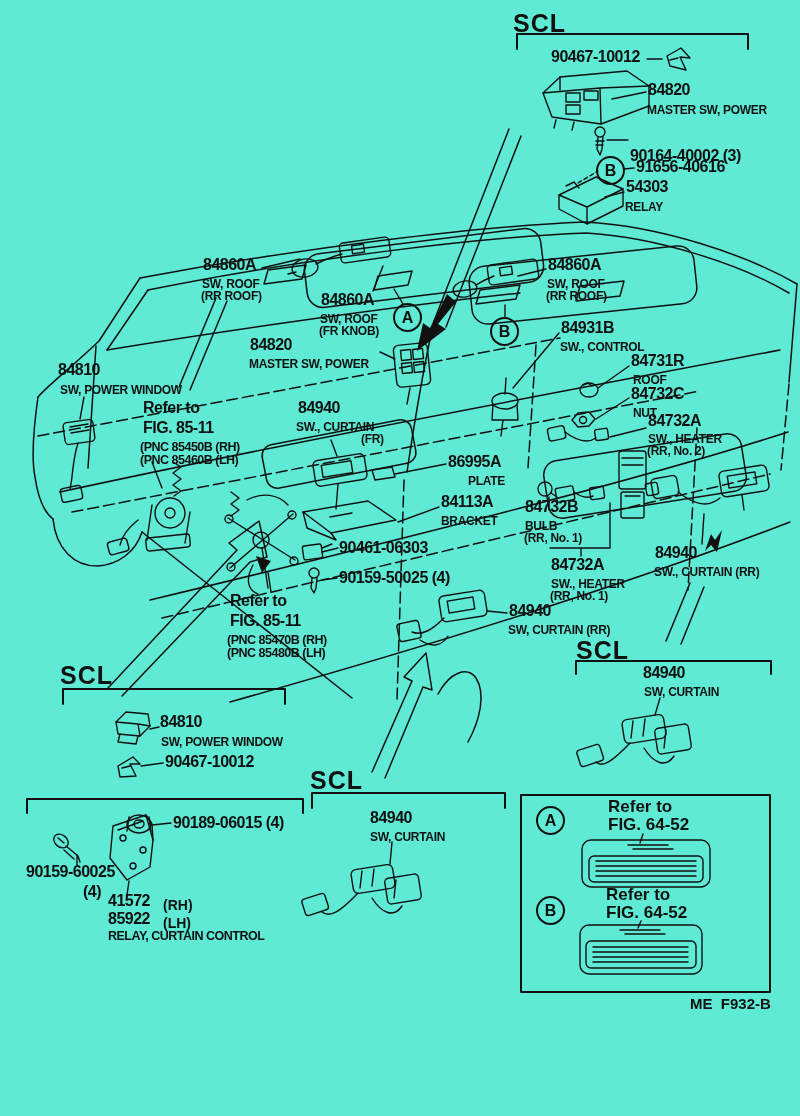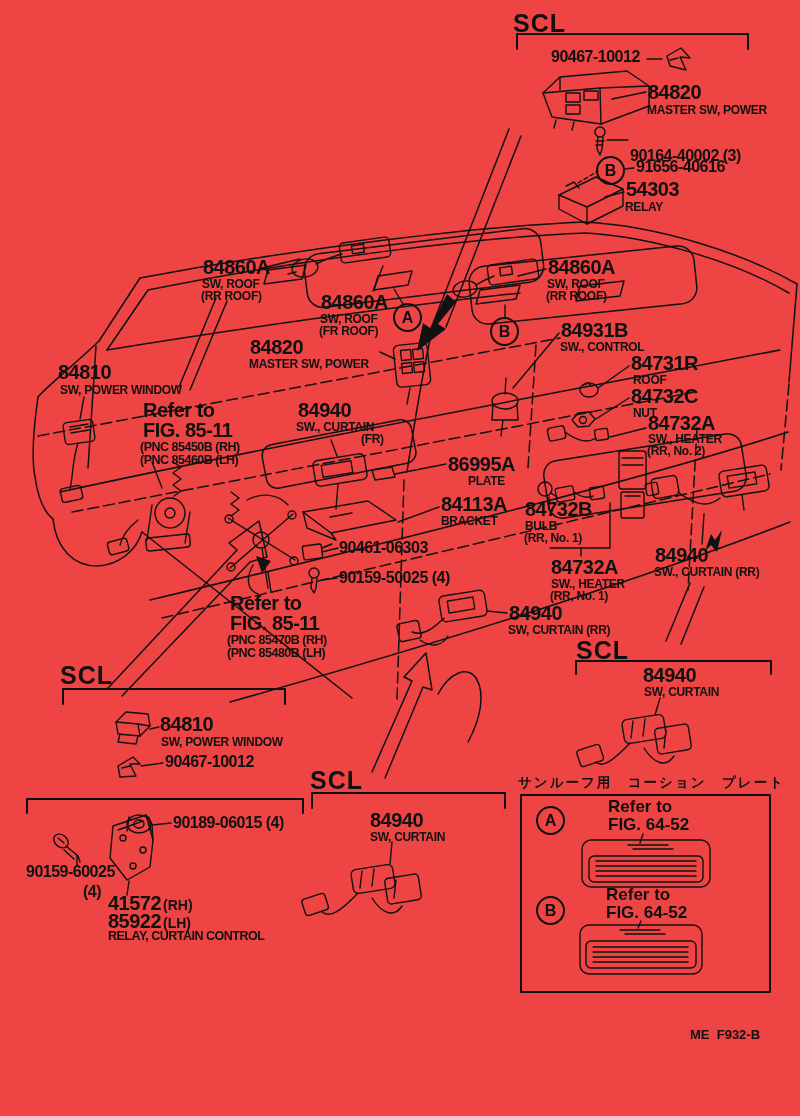--- a/index.html
+++ b/index.html
@@ -1,28 +1,28 @@
 <!DOCTYPE html>
 <html><head>
 <meta charset="utf-8">
 <style>
   html,body{margin:0;padding:0;background:#fff;}
-  #page{position:relative;width:800px;height:1116px;background:#ef4444;overflow:hidden;
+  #page{position:relative;width:800px;height:1116px;background:#5eead4;overflow:hidden;
         font-family:"Liberation Sans",sans-serif;}
   #art{position:absolute;left:0;top:0;}
   .lbl{position:absolute;color:#111;font-weight:bold;white-space:nowrap;line-height:1.05;}
   .scl{font-size:25px;letter-spacing:1px;}
-  .pn{font-size:20px;letter-spacing:-0.5px;}
+  .pn{font-size:16px;letter-spacing:-0.5px;}
   .num{font-size:16px;letter-spacing:-0.5px;}
   .desc{font-size:12px;letter-spacing:-0.3px;text-align:right;}
   .desc13{font-size:12.5px;letter-spacing:-0.5px;}
   .side{font-size:14px;}
   .fig{font-size:17px;}
   .jp{font-size:13.5px;letter-spacing:2px;}
-  .footer{font-size:13px;white-space:pre;margin-top:32px;}
+  .footer{font-size:15px;white-space:pre;}
   .circle-label{position:absolute;width:25px;height:25px;border:2.5px solid #111;border-radius:50%;
         color:#111;font-weight:bold;font-size:16px;display:flex;align-items:center;justify-content:center;}
 </style>
 </head>
 <body>
 
 <div id="page">
 
 <svg id="art" width="800" height="1116" viewBox="0 0 800 1116" fill="none" stroke="#111111" stroke-width="1.5" stroke-linecap="round" stroke-linejoin="round">
 
@@ -333,21 +333,21 @@
 <div class="lbl num" style="left:636px;top:159px">91656-40616</div>
 <div class="lbl pn" style="left:626px;top:179px">54303</div>
 <div class="lbl desc" style="left:625px;top:201px">RELAY</div>
 
 <div class="lbl pn" style="left:203px;top:257px">84860A</div>
 <div class="lbl desc" style="left:202px;top:278px">SW, ROOF</div>
 <div class="lbl desc" style="left:201px;top:290px">(RR ROOF)</div>
 
 <div class="lbl pn" style="left:321px;top:292px">84860A</div>
 <div class="lbl desc" style="left:320px;top:313px">SW, ROOF</div>
-<div class="lbl desc" style="left:319px;top:325px">(FR ROOF)</div>
+<div class="lbl desc" style="left:319px;top:325px">(FR KNOB)</div>
 <div class="circle-label" style="left:393px;top:303px">A</div>
 
 <div class="lbl pn" style="left:548px;top:257px">84860A</div>
 <div class="lbl desc" style="left:547px;top:278px">SW, ROOF</div>
 <div class="lbl desc" style="left:546px;top:290px">(RR ROOF)</div>
 <div class="circle-label" style="left:490px;top:317px">B</div>
 
 <div class="lbl pn" style="left:561px;top:320px">84931B</div>
 <div class="lbl desc" style="left:560px;top:341px">SW., CONTROL</div>
 
@@ -417,21 +417,20 @@
 <div class="lbl pn" style="left:108px;top:893px">41572</div>
 <div class="lbl side" style="left:163px;top:898px">(RH)</div>
 <div class="lbl pn" style="left:108px;top:911px">85922</div>
 <div class="lbl side" style="left:163px;top:916px">(LH)</div>
 <div class="lbl desc13" style="left:108px;top:930px">RELAY, CURTAIN CONTROL</div>
 
 <div class="lbl scl" style="left:310px;top:767px">SCL</div>
 <div class="lbl pn" style="left:370px;top:810px">84940</div>
 <div class="lbl desc" style="left:370px;top:831px">SW, CURTAIN</div>
 
-<div class="lbl jp" style="left:518px;top:776px">サンルーフ用　コーション　プレート</div>
 <div class="circle-label" style="left:536px;top:806px">A</div>
 <div class="lbl fig" style="left:608px;top:798px">Refer to</div>
 <div class="lbl fig" style="left:608px;top:816px">FIG. 64-52</div>
 <div class="circle-label" style="left:536px;top:896px">B</div>
 <div class="lbl fig" style="left:606px;top:886px">Refer to</div>
 <div class="lbl fig" style="left:606px;top:904px">FIG. 64-52</div>
 
 <div class="lbl footer" style="left:690px;top:996px">ME  F932-B</div>
 
 </div>

